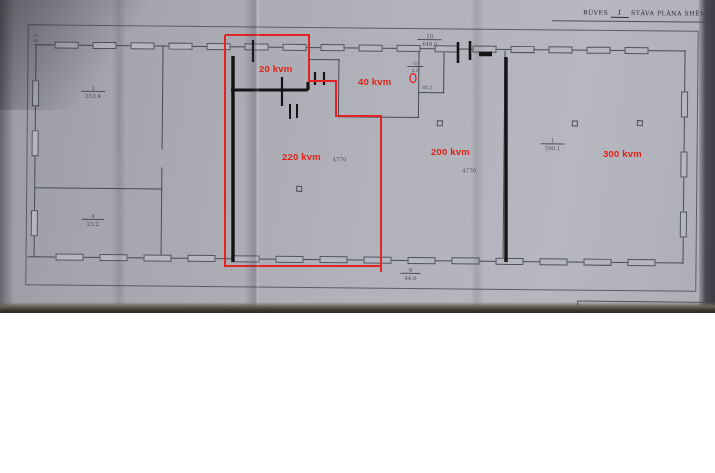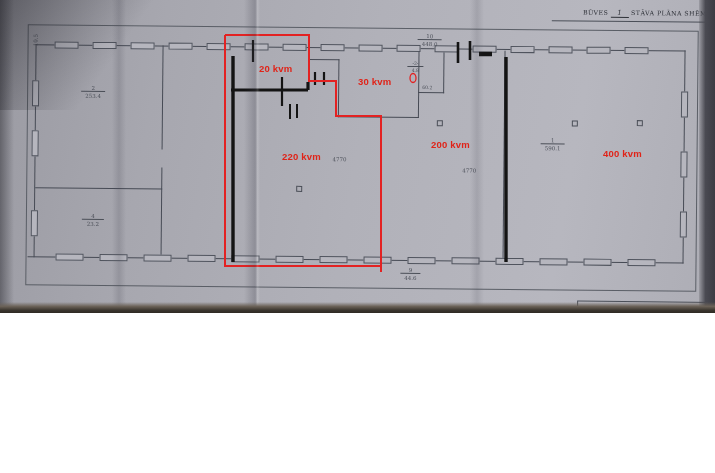--- a/index.html
+++ b/index.html
@@ -153,24 +153,24 @@
       <path d="M458 42 V63 M470 41 V60" stroke="#141414" stroke-width="2.6" fill="none"></path>
       <path d="M479 54 H492" stroke="#141414" stroke-width="4.5" fill="none"></path>
     </svg>
 
     <svg width="715" height="313">
       <path d="M225 35 H309 V81 H336 V116 H381 V272" stroke="#e32222" stroke-width="2" fill="none"></path>
       <path d="M225 35 V266 H381" stroke="#e32222" stroke-width="2" fill="none"></path>
       <ellipse cx="413" cy="78" rx="3" ry="4.5" stroke="#e32222" stroke-width="1.3" fill="none"></ellipse>
     </svg>
     <div class="redlabel" style="left:259px;top:63px;">20 kvm</div>
-    <div class="redlabel" style="left:358px;top:76px;">30 kvm</div>
+    <div class="redlabel" style="left:358px;top:76px;">40 kvm</div>
     <div class="redlabel" style="left:282px;top:151px;">220 kvm</div>
-    <div class="redlabel" style="left:431px;top:139px;">200 kvm</div>
-    <div class="redlabel" style="left:603px;top:148px;">400 kvm</div>
+    <div class="redlabel" style="left:431px;top:146px;">200 kvm</div>
+    <div class="redlabel" style="left:603px;top:148px;">300 kvm</div>
 
     <div class="overlay" style="left:0;top:0;width:160px;height:110px;background:linear-gradient(125deg,rgba(30,30,36,.5),rgba(30,30,36,.15) 45%,transparent 65%);"></div>
     <div class="overlay" style="left:0;top:0;width:14px;height:313px;background:linear-gradient(to right,rgba(30,30,36,.45),transparent);"></div>
     <div class="overlay" style="left:112px;top:0;width:14px;height:313px;background:linear-gradient(to right,transparent,rgba(60,60,72,.18),transparent);"></div>
     <div class="overlay" style="left:244px;top:0;width:16px;height:313px;background:linear-gradient(to right,rgba(60,60,72,0),rgba(60,60,72,.28) 70%,rgba(255,255,255,.15) 85%,transparent);"></div>
     <div class="overlay" style="left:470px;top:0;width:14px;height:313px;background:linear-gradient(to right,transparent,rgba(60,60,72,.15),transparent);"></div>
     <div class="overlay" style="left:699px;top:0;width:16px;height:313px;background:linear-gradient(to right,rgba(40,40,46,.15),#4a4a52 40%,#3c3c44);"></div>
     <div class="overlay" style="left:0;top:302px;width:715px;height:11px;background:linear-gradient(to bottom,rgba(60,56,50,0),#6b6258 40%,#3a352e 75%,#2e2a24);"></div>
   </div>
 </div>

